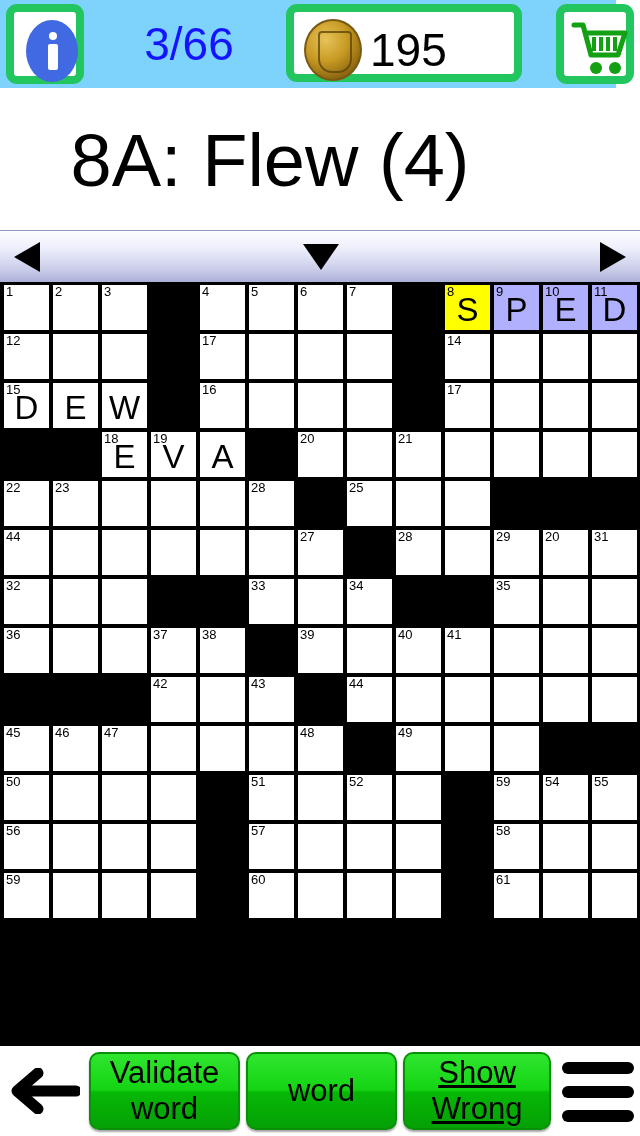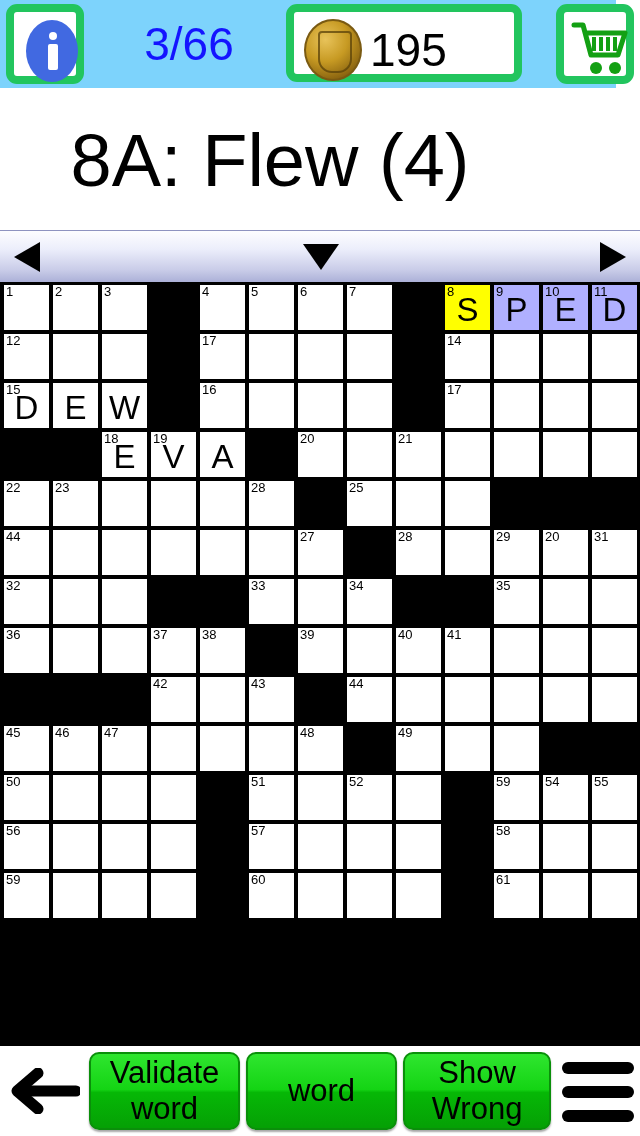--- a/index.html
+++ b/index.html
@@ -123,21 +123,21 @@
     background:linear-gradient(to bottom,#2fe62f 0%,#14d414 48%,#06b806 52%,#05a005 100%);
     border:2px solid #0a8f0a;
     border-radius:10px;
     box-shadow:0 2px 2px rgba(0,0,0,.35);
     box-sizing:border-box;
     display:flex;flex-direction:column;align-items:center;justify-content:center;
     color:#000;font-size:31px;line-height:36px;
   }
   #btn-validate{left:89px;width:151px;}
   #btn-delete{left:246px;width:151px;}
-  #btn-showwrong{left:403px;width:148px;}
+  #btn-showwrong{left:403px;width:148px;text-decoration:underline;}
   #menu-button{position:absolute;left:562px;top:16px;width:72px;height:60px;}
   .mline{position:absolute;left:0;width:72px;height:12px;background:#000;border-radius:6px;}
 </style>
 </head>
 <body>
 
 <div id="topbar">
 
   <div class="rbox" id="info-button">
     <div id="info-circle">

